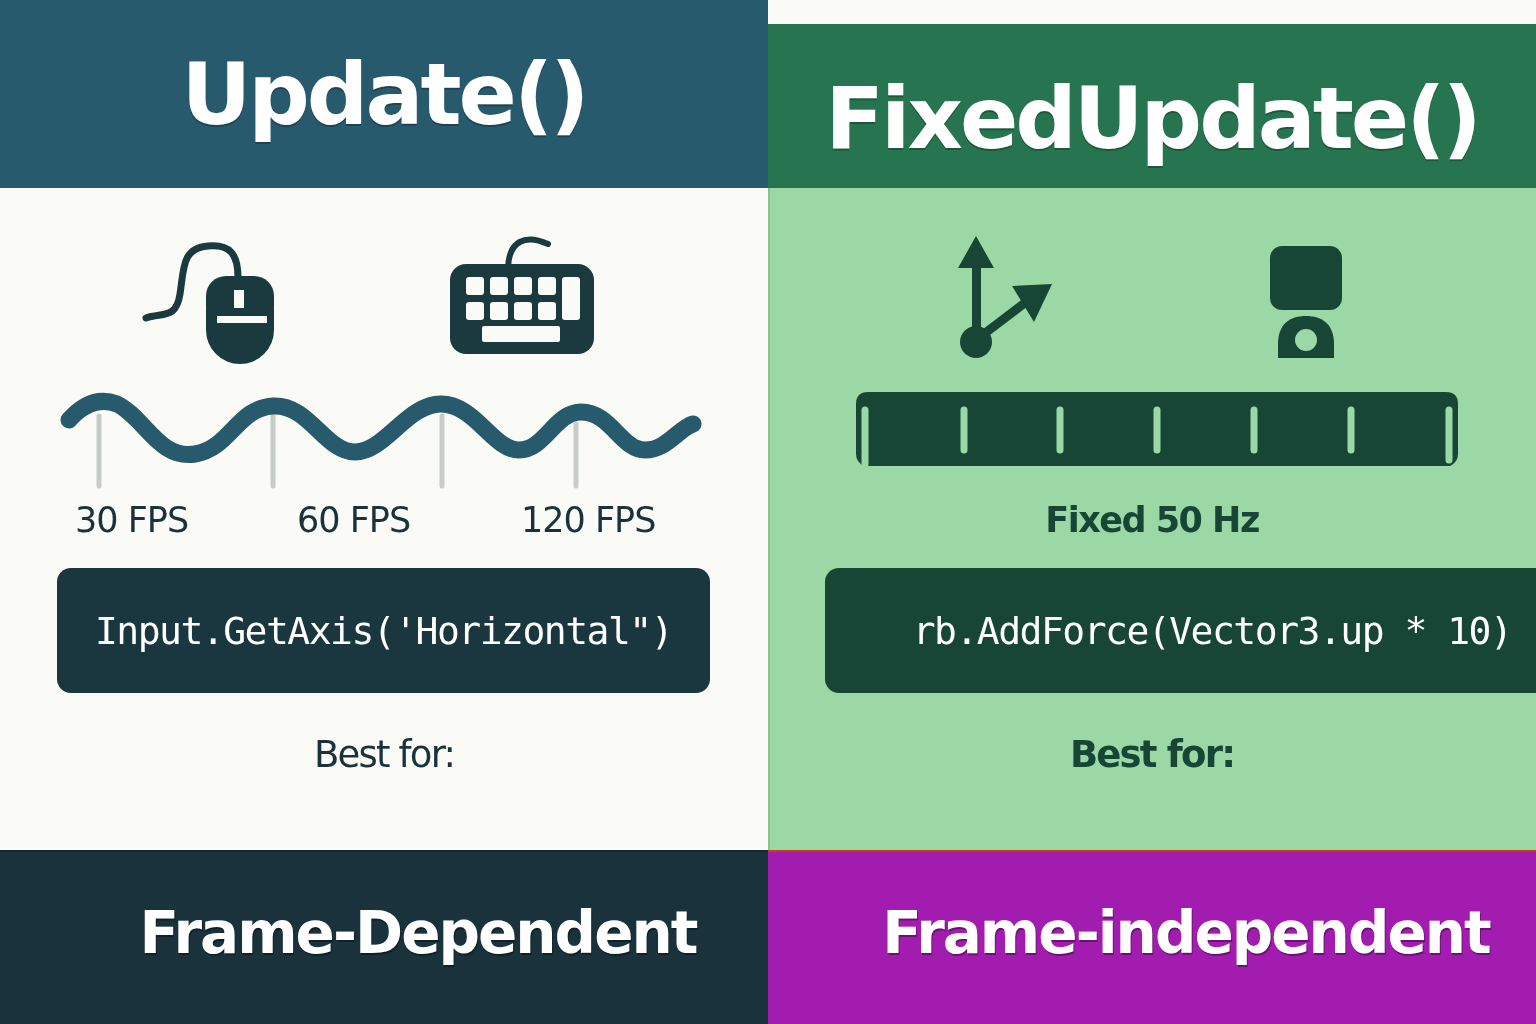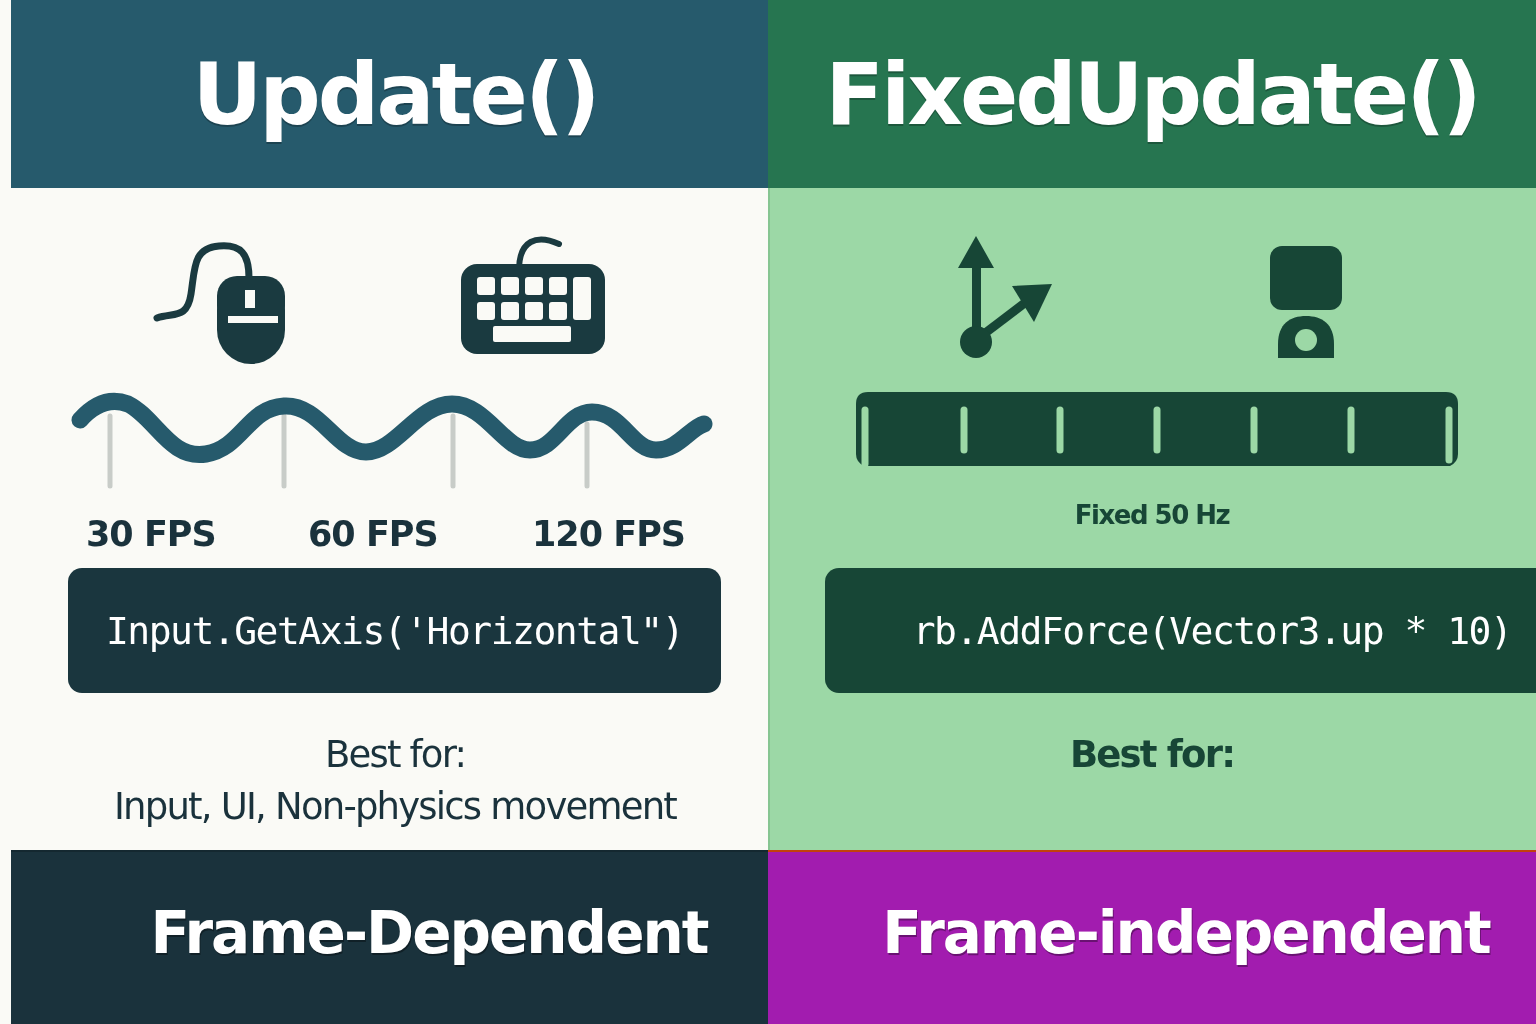--- a/index.html
+++ b/index.html
@@ -1,28 +1,28 @@
 <!DOCTYPE html>
 <html><head>
   <meta charset="utf-8">
   <style>
     * { margin: 0; padding: 0; box-sizing: border-box; }
     html, body { width: 1536px; height: 1024px; overflow: hidden; }
     body { font-family: "Liberation Sans", "DejaVu Sans", sans-serif; position: relative; background: #fafaf6; }
 
     .panel { position: absolute; top: 0; width: 768px; height: 1024px; }
-    .panel.left { left: 11px; }
+    .panel.left { left: 0; }
     .panel.right { left: 768px; }
 
     .header {
       position: absolute; top: 0; left: 0; width: 768px; height: 188px;
       display: flex; align-items: center; justify-content: center;
     }
     .panel.left .header { background: #265a6c; }
-    .panel.right .header { background: #267550; }
+    .panel.right .header { background: #267550; margin-top: 24px; }
     .header .title {
       color: #ffffff; font-family: "DejaVu Sans", sans-serif; font-weight: bold;
       font-size: 86px; letter-spacing: -3px; line-height: 1;
       text-shadow: 0 2px 0 rgba(0,0,0,0.25);
     }
 
     .body {
       position: absolute; top: 188px; left: 0; width: 768px; height: 662px;
     }
     .panel.left .body { background: #fafaf6; }
@@ -38,26 +38,26 @@
       color: #ffffff; font-family: "DejaVu Sans", sans-serif; font-weight: bold;
       font-size: 58px; letter-spacing: -2px; margin-top: -10px;
       text-shadow: 1px 2px 0 rgba(0,0,0,0.35);
     }
 
     .icon { position: absolute; }
     .icon svg { display: block; }
 
     .fps-label {
       position: absolute; top: 500px; font-family: "DejaVu Sans", sans-serif;
-      font-weight: bold; font-size: 35px; color: #1a323c; letter-spacing: -1px; margin-top: 14px;
+      font-weight: normal; font-size: 35px; color: #1a323c; letter-spacing: -1px;
     }
 
     .hz-label {
       position: absolute; top: 500px; left: 0; width: 768px; text-align: center;
-      font-family: "DejaVu Sans", sans-serif; font-weight: bold; font-size: 26px;
+      font-family: "DejaVu Sans", sans-serif; font-weight: bold; font-size: 35px;
       color: #174636; letter-spacing: -1.5px;
     }
 
     .code-box {
       position: absolute; top: 568px; height: 125px; border-radius: 14px;
       display: flex; align-items: center; justify-content: center;
     }
     .panel.left .code-box { left: 57px; width: 653px; background: #1a363e; }
     .panel.right .code-box { left: 57px; width: 774px; background: #174636; }
     .code-box .code {
@@ -134,21 +134,20 @@
   <span class="fps-label" style="left:75px;">30 FPS</span>
   <span class="fps-label" style="left:297px;">60 FPS</span>
   <span class="fps-label" style="left:521px;">120 FPS</span>
 
   <div class="code-box">
     <span class="code">Input.GetAxis('Horizontal")</span>
   </div>
 
   <div class="best-for">
     <span class="heading">Best for:</span>
-    <span class="items">Input, UI, Non-physics movement</span>
   </div>
 
   <div class="footer">
     <span class="label">Frame-Dependent</span>
   </div>
 </div>
 
 <div class="panel right">
   <div class="header">
     <span class="title">FixedUpdate()</span>

